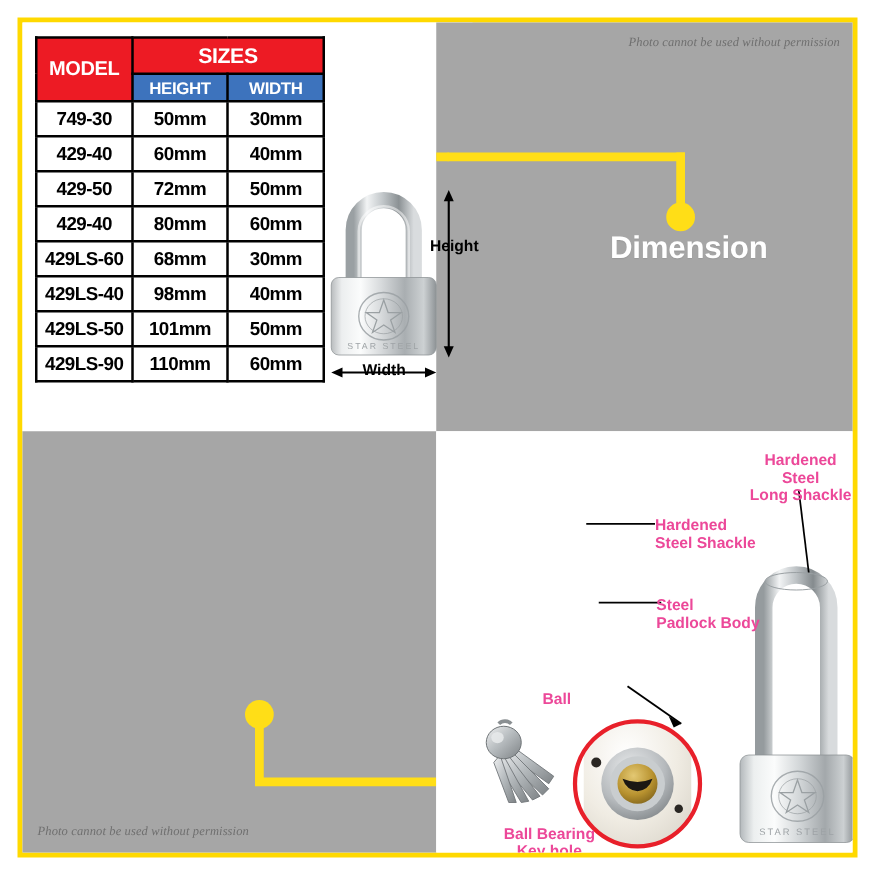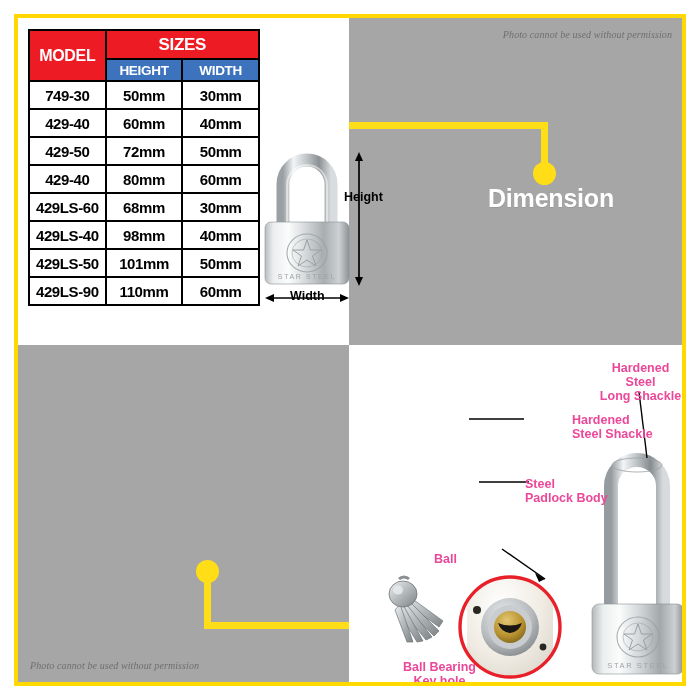--- a/index.html
+++ b/index.html
@@ -132,21 +132,21 @@
   
   .callout {
     position: absolute;
     color: #ec4899;
     font-weight: bold;
     font-size: 12.5px;
     line-height: 14px;
     font-family: "Liberation Sans", sans-serif;
     white-space: pre-line;
   }
-  #co-shackle   { left: 175px; top: 68px; margin-left: 48px; }
+  #co-shackle   { left: 175px; top: 68px; }
   #co-long      { left: 250px; top: 16px;  text-align: center; }
   #co-body      { left: 164px; top: 132px; margin-left: 12px; }
   #co-keys      { left: 85px;  top: 207px; }
   #co-ballbear  { left: 54px;  top: 287px; text-align: center; margin-top: 28px; }
 </style>
 </head>
 <body>
 
 <div id="root">
   <div id="frame">

